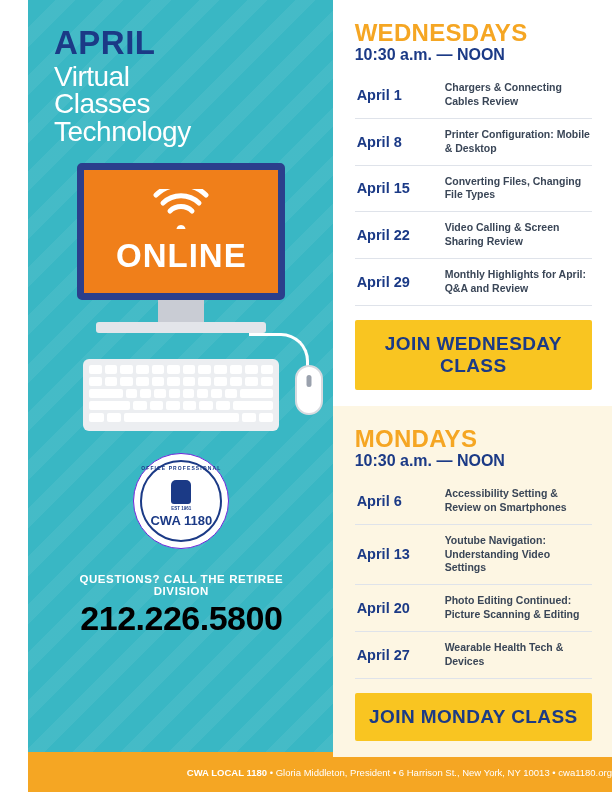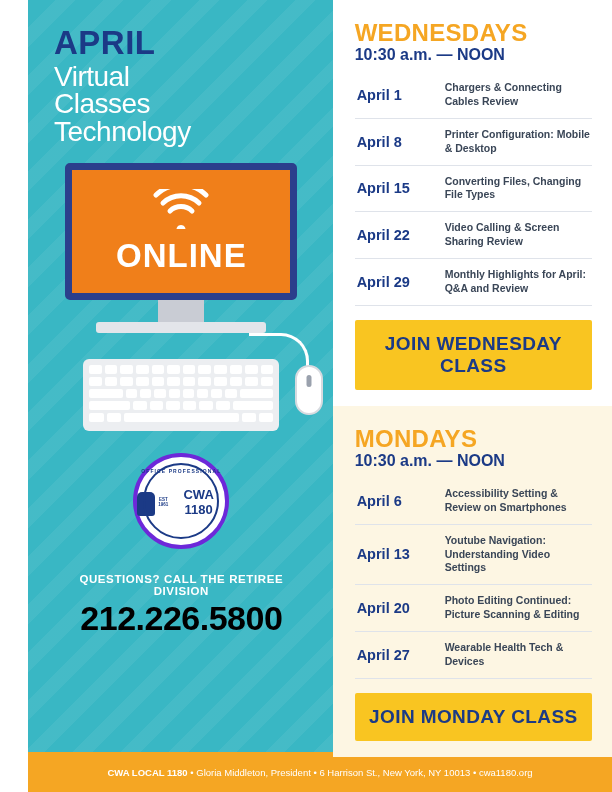--- a/index.html
+++ b/index.html
@@ -63,21 +63,21 @@
   .subhead {
     margin-top: 12px;
     font-size: 17px;
     color: #ffffff;
     font-weight: normal;
   }
 
   
   .illus { position: relative; z-index: 2; margin-top: 18px; }
   .monitor {
-    width: 232px; height: 137px;
+    width: 208px; height: 137px;
     margin: 0 auto;
     background: #f07f1a;
     border: 7px solid #2b3f8c;
     border-radius: 5px;
     display: flex;
     flex-direction: column;
     align-items: center;
     justify-content: center;
   }
   .wifi { margin-bottom: 4px; }
@@ -134,22 +134,22 @@
     border-top-right-radius: 28px;
   }
 
   
   .logo-wrap { position: relative; z-index: 2; margin-top: 22px; text-align: center; }
   .logo {
     width: 96px; height: 96px;
     margin: 0 auto;
     border-radius: 50%;
     background: #ffffff;
-    border: 4px solid #6d28d9;
-    display: flex; flex-direction: row;
+    border: 1px solid #6d28d9;
+    display: flex; flex-direction: column;
     align-items: center; justify-content: center;
     position: relative;
   }
   .logo .inner-ring {
     position: absolute; inset: 6px;
     border-radius: 50%;
     border: 2px solid #1b3a86;
   }
   .logo .arc-top {
     position: absolute; top: 11px; left: 0; right: 0;
@@ -253,21 +253,21 @@
     cursor: pointer;
     font-family: "Liberation Sans", sans-serif;
   }
 
   
   .footer {
     height: 40px;
     background: #f5a623;
     display: flex;
     align-items: center;
-    justify-content: center;
+    justify-content: flex-end;
   }
   .footer-text {
     font-size: 9.5px;
     color: #ffffff;
     font-weight: normal;
   }
   .footer-text b { font-weight: bold; }
 </style>
 </head>
 <body>

